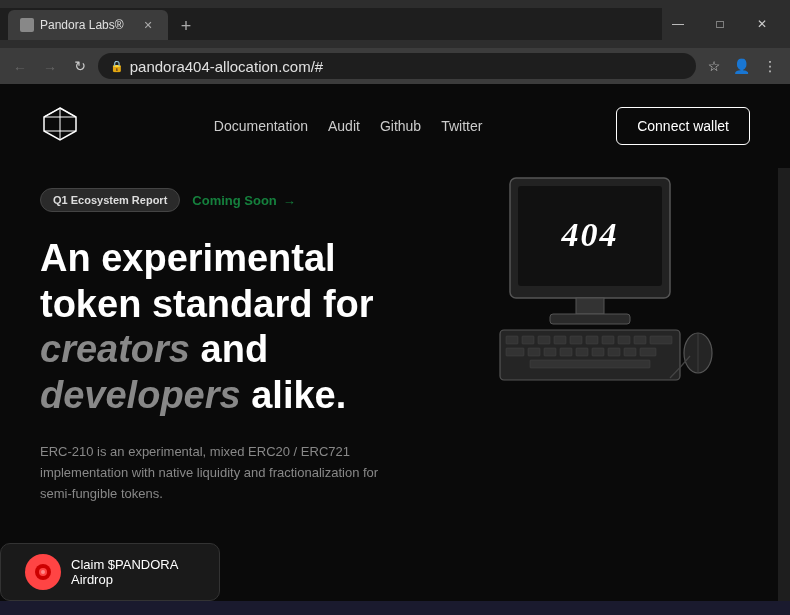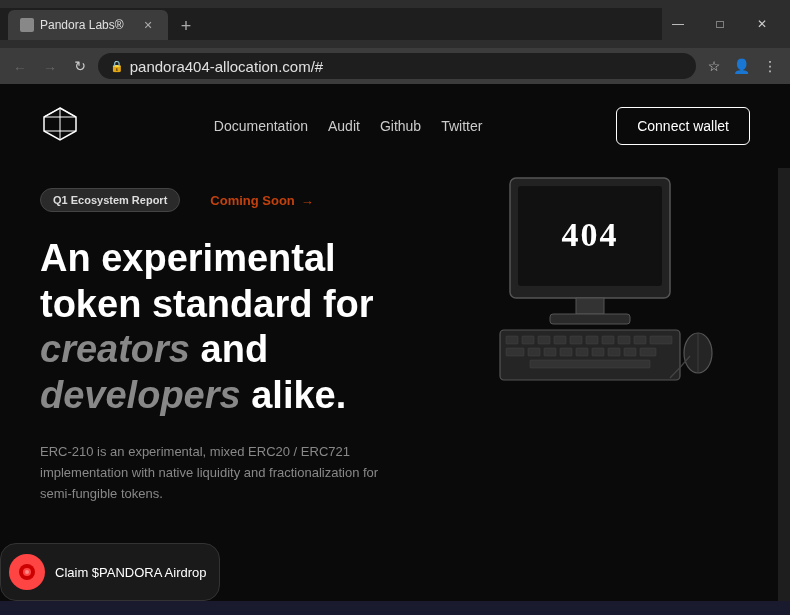--- a/index.html
+++ b/index.html
@@ -214,26 +214,25 @@
       background: #2a2a2a;
       border: 1px solid #444;
       color: #ddd;
       font-size: 11px;
       padding: 5px 12px;
       border-radius: 20px;
       cursor: pointer;
     }
 
     .coming-soon {
-      color: #c2410c;
+      color: #15803d;
       font-size: 13px;
       display: flex;
       align-items: center;
       gap: 6px;
-      margin-left: 18px;
     }
 
     .hero-title {
       font-size: 38px;
       font-weight: bold;
       color: #ffffff;
       line-height: 1.2;
       margin-bottom: 10px;
     }
 
@@ -255,31 +254,32 @@
       max-width: 340px;
     }
 
     .hero-right {
       width: 320px;
       flex-shrink: 0;
       display: flex;
       align-items: center;
       justify-content: center;
       margin-top: -20px;
+      font-style: italic;
     }
 
     
     .airdrop-notification {
       position: absolute;
       bottom: 0;
       left: 0;
       background: #1a1a1a;
       border: 1px solid #333;
-      border-radius: 16px;
-      padding: 10px 8px;
+      border-radius: 10px;
+      padding: 10px 24px;
       display: flex;
       align-items: center;
       gap: 10px;
       z-index: 20;
       width: 220px;
     }
 
     .airdrop-icon {
       width: 36px;
       height: 36px;

